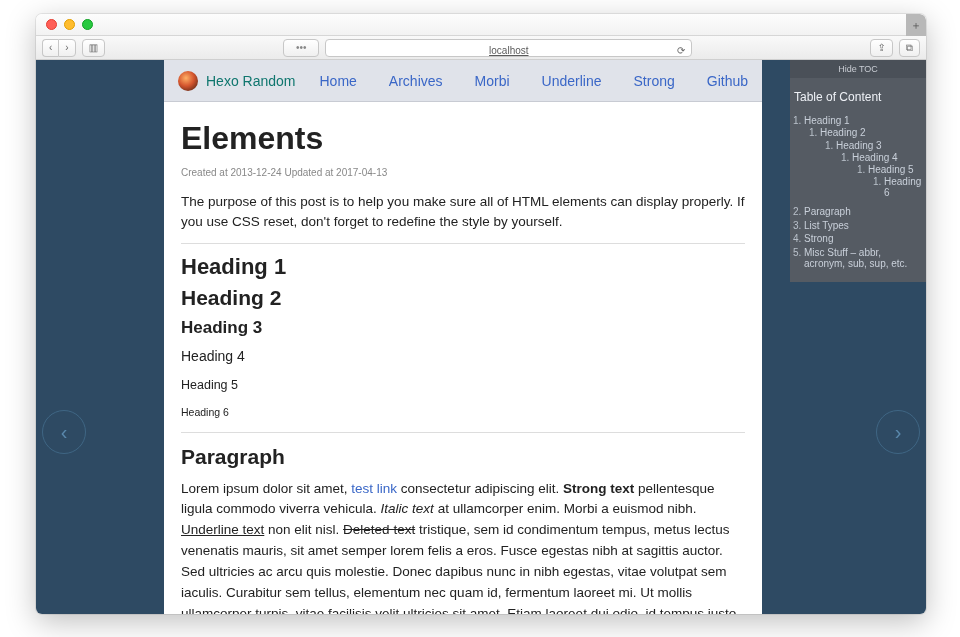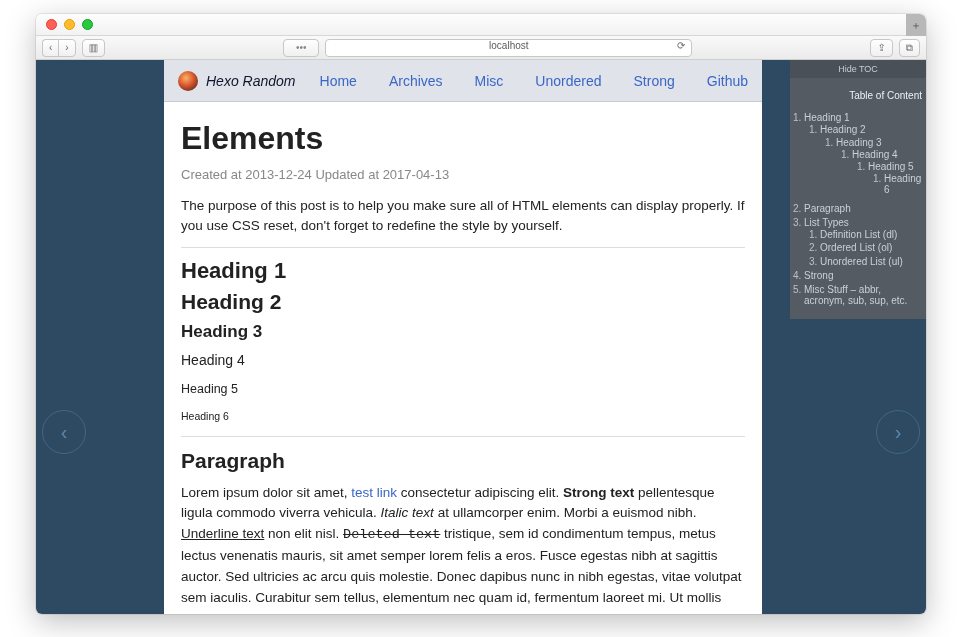--- a/index.html
+++ b/index.html
@@ -54,22 +54,23 @@
     color:#6a6a6a; font-size:10px;
   }
   .tb-group { display:flex; }
   .tb-group .tb-btn:first-child{border-right:0; border-top-right-radius:0;border-bottom-right-radius:0;}
   .tb-group .tb-btn:last-child{border-top-left-radius:0;border-bottom-left-radius:0;}
   .tb-spacer { flex:1; }
   .address {
     flex: 2.2;
     height:18px; border:1px solid #c7c7c7; border-radius:4px;
     background:#fff; font-size:10px; color:#5b5b5b;
-    display:flex; align-items:flex-start; justify-content:center;
+    display:flex; align-items:flex-end; justify-content:center;
     position:relative;
+    text-decoration:underline;
   }
   .address .refresh { position:absolute; right:6px; color:#6a6a6a; font-size:10px;}
   .reader-btn {
     height:18px; width:36px; border:1px solid #c7c7c7; border-radius:4px;
     background:linear-gradient(#ffffff,#f0f0f0); margin-left:auto;
     color:#888; font-size:10px; display:flex; align-items:center; justify-content:center;
   }
   
   .viewport {
     position:absolute; left:0; top:46px; right:0; bottom:0;
@@ -83,54 +84,54 @@
   }
   .header {
     height:42px; background:#e0e3ea; border-bottom:1px solid #c8cbd3;
     display:flex; align-items:center; padding:0 14px;
   }
   .logo {
     width:20px; height:20px; border-radius:50%;
     background: radial-gradient(circle at 40% 35%, #ffb066 0%, #d4552e 45%, #3b1a0f 100%);
     margin-right:8px;
   }
-  .site-name { font-size:14px; color:#0f172a;font-style:italic; }
+  .site-name { font-size:14px; color:#0f766e; }
   .nav { margin-left:auto; display:flex; gap:32px; font-size:14px;}
   .nav a { color:#3a67c7; text-decoration:none; }
   .article { padding:10px 17px; color:#222; }
   .article h1.title { font-size:32px; font-weight:600; margin:8px 0 10px; }
-  .meta { font-size:13px; color:#888; margin-bottom:14px; }
+  .meta { font-size:10px; color:#888; margin-bottom:14px; }
   .intro { font-size:13.5px; line-height:1.5; margin-bottom:10px; }
   hr.rule { border:none; border-top:1px solid #ddd; margin:8px 0 10px; }
   .h1 { font-size:22px; font-weight:700; margin:8px 0 6px;}
   .h2 { font-size:21px; font-weight:700; margin:6px 0;}
   .h3 { font-size:17px; font-weight:700; margin:8px 0;}
   .h4 { font-size:14px; font-weight:400; margin:10px 0;}
   .h5 { font-size:12.5px; font-weight:400; margin:14px 0;}
   .h6 { font-size:10.5px; font-weight:400; margin:14px 0;}
   .section-h { font-size:21px; font-weight:700; margin:12px 0 10px;}
   .para { font-size:13.5px; line-height:1.55; }
   .para a { color:#3a67c7; text-decoration:none;}
   .strongtxt{font-weight:700;}
   .italictxt{font-style:italic;}
   .underlinetxt{text-decoration:underline;}
-  .strike{text-decoration:line-through;font-family:Liberation Mono, monospace;}
+  .strike{text-decoration:line-through;}
   
   .toc {
     position:absolute; right:0; top:0; width:136px;
     background:#555b63; color:#cfd3da;
     font-size:10px;
     padding-bottom:12px;
   }
   .toc-hide {
     background:#4a5058; color:#c8ccd3; font-size:9px;
     text-align:center; padding:4px 0;
   }
   .toc-title {
-    text-align:right; font-size:10px; color:#eef1f6;
+    text-align:left; font-size:12px; color:#eef1f6;
     padding:12px 4px 10px;
   }
   .toc ol { list-style: decimal; padding-left:16px; margin:0;}
   .toc li { padding:1.2px 0; color:#b9c0ca;}
   .toc li span { color:#c9d0da; }
   .toc > ol { padding-left:14px; padding-right:4px;}
   
   .nav-circle {
     position:absolute; width:44px; height:44px; border:1px solid #3f6684;
     border-radius:50%; display:flex; align-items:center; justify-content:center;
@@ -172,22 +173,22 @@
     <div class="nav-circle left">‹</div>
     <div class="nav-circle right">›</div>
 
     <div class="content-col">
       <div class="header">
         <div class="logo"></div>
         <div class="site-name">Hexo Random</div>
         <div class="nav">
           <a href="#">Home</a>
           <a href="#">Archives</a>
-          <a href="#">Misc</a>
-          <a href="#">Unordered</a>
+          <a href="#">Morbi</a>
+          <a href="#">Underline</a>
           <a href="#">Strong</a>
           <a href="#">Github</a>
         </div>
       </div>
 
       <div class="article">
         <h1 class="title">Elements</h1>
         <div class="meta">Created at 2013-12-24  Updated at 2017-04-13</div>
         <p class="intro">The purpose of this post is to help you make sure all of HTML elements can display properly. If you use CSS reset, don't forget to redefine the style by yourself.</p>
         <hr class="rule">
@@ -225,25 +226,20 @@
                       </ol>
                     </li>
                   </ol>
                 </li>
               </ol>
             </li>
           </ol>
         </li>
         <li><span>Paragraph</span></li>
         <li><span>List Types</span>
-          <ol>
-            <li><span>Definition List (dl)</span></li>
-            <li><span>Ordered List (ol)</span></li>
-            <li><span>Unordered List (ul)</span></li>
-          </ol>
         </li>
         <li><span>Strong</span></li>
         <li><span>Misc Stuff – abbr, acronym, sub, sup, etc.</span></li>
       </ol>
     </div>
 
   </div>
 </div>
 
 </body></html>

